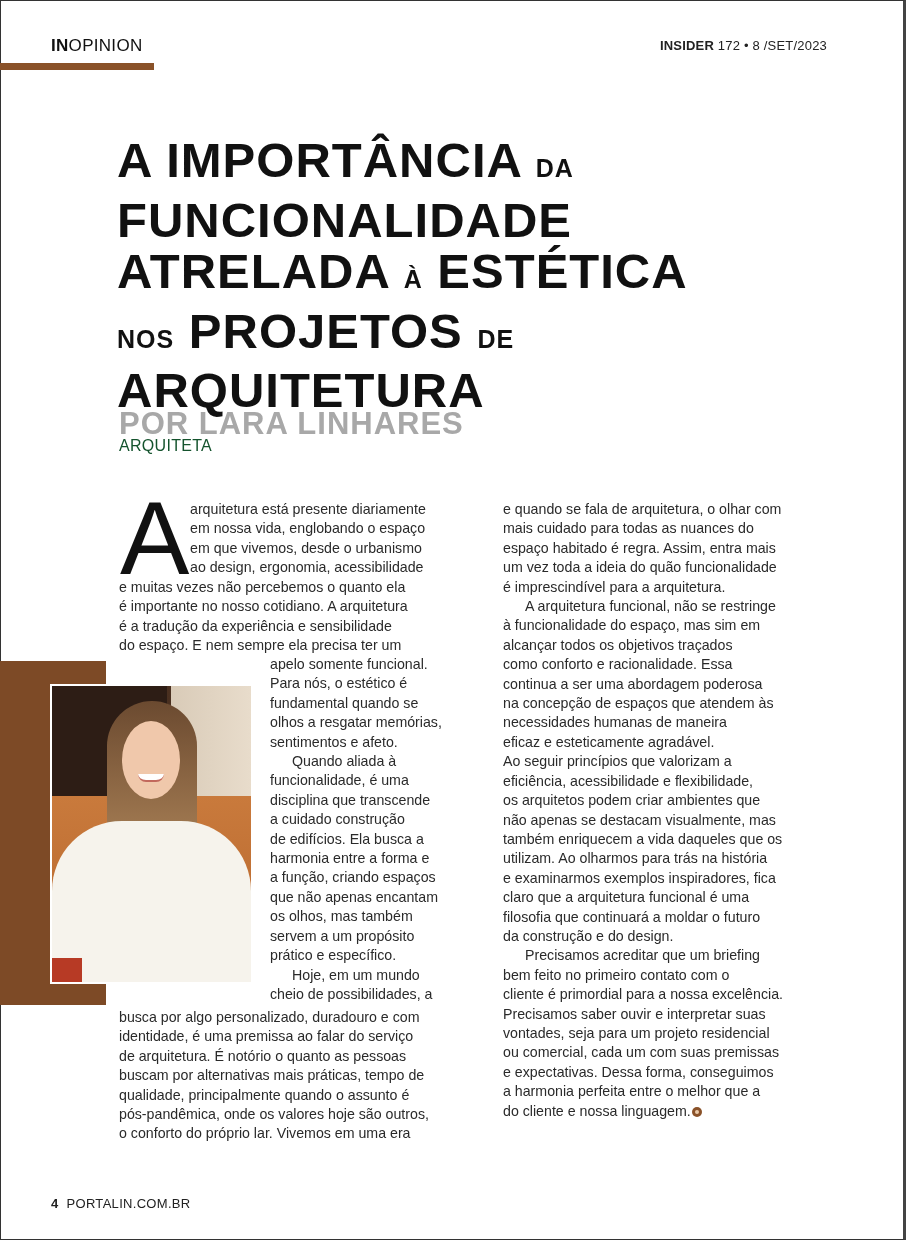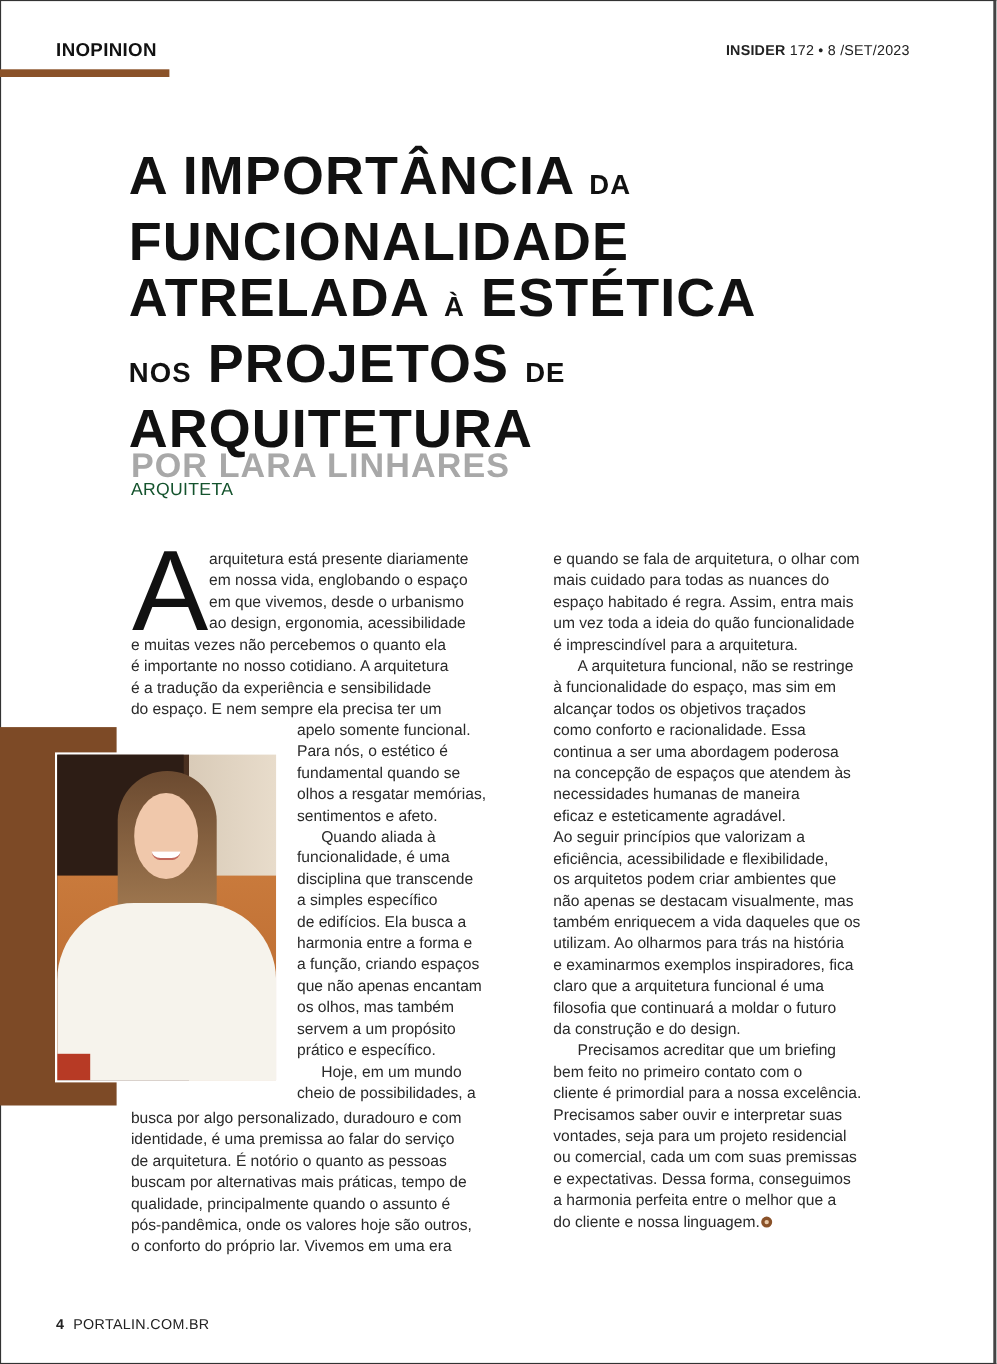--- a/index.html
+++ b/index.html
@@ -12,21 +12,21 @@
     border-right: 3px solid #444; border-bottom: 1px solid #333;
     pointer-events: none;
   }
 
   
   .section-tag {
     position: absolute; left: 51px; top: 36px;
     font-size: 17px; letter-spacing: 0.3px; color: #111;
   }
   .section-tag .strong { font-weight: 700; }
-  .section-tag .light { font-weight: 700; }
+  .section-tag .light { font-weight: 400; }
   .section-rule {
     position: absolute; left: 0; top: 63px; width: 154px; height: 7px; background: #8a5229;
   }
   .issue-info {
     position: absolute; right: 79px; top: 38px;
     font-size: 13px; color: #222; letter-spacing: 0.2px;
   }
   .issue-info .strong { font-weight: 700; }
 
   
@@ -158,21 +158,21 @@
 
 <div class="col col-left-narrow">
   <p>apelo somente funcional.</p>
   <p>Para nós, o estético é</p>
   <p>fundamental quando se</p>
   <p>olhos a resgatar memórias,</p>
   <p>sentimentos e afeto.</p>
   <p class="indent">Quando aliada à</p>
   <p>funcionalidade, é uma</p>
   <p>disciplina que transcende</p>
-  <p>a simples específico</p>
+  <p>a cuidado construção</p>
   <p>de edifícios. Ela busca a</p>
   <p>harmonia entre a forma e</p>
   <p>a função, criando espaços</p>
   <p>que não apenas encantam</p>
   <p>os olhos, mas também</p>
   <p>servem a um propósito</p>
   <p>prático e específico.</p>
   <p class="indent">Hoje, em um mundo</p>
   <p>cheio de possibilidades, a</p>
 </div>

